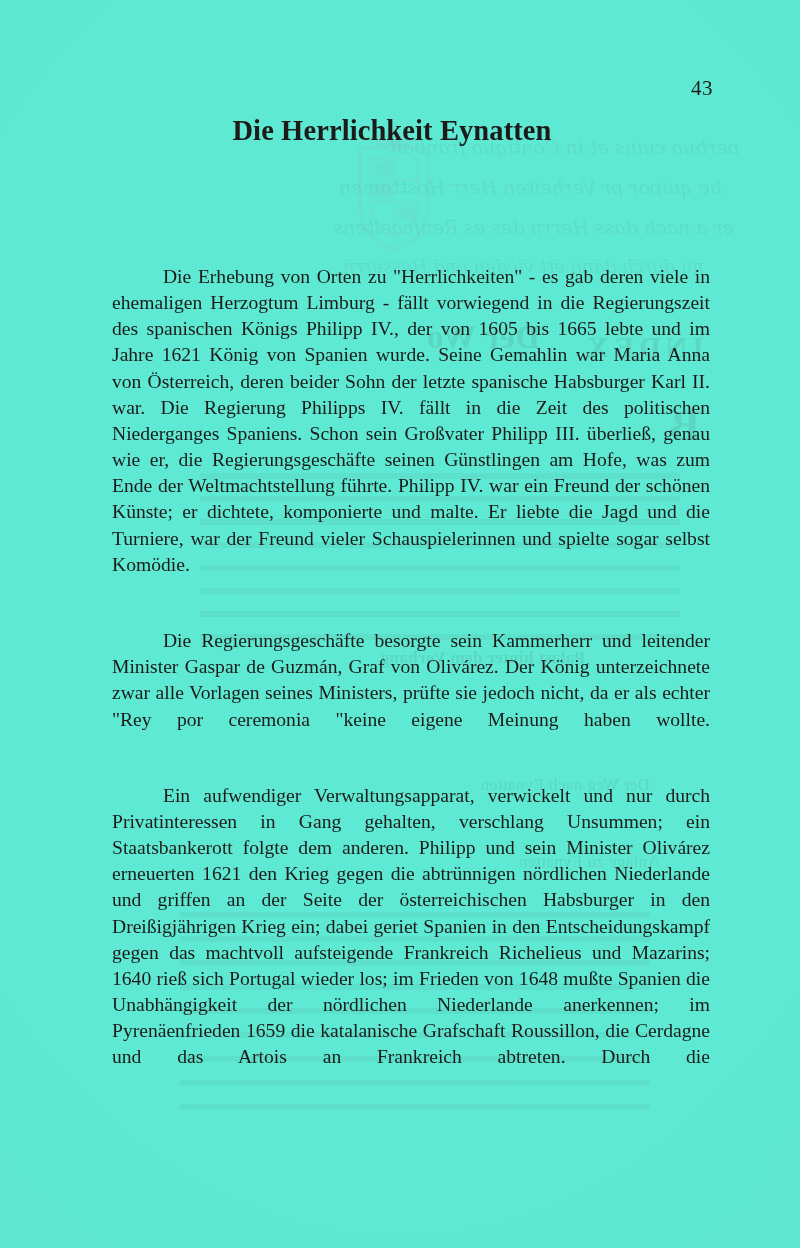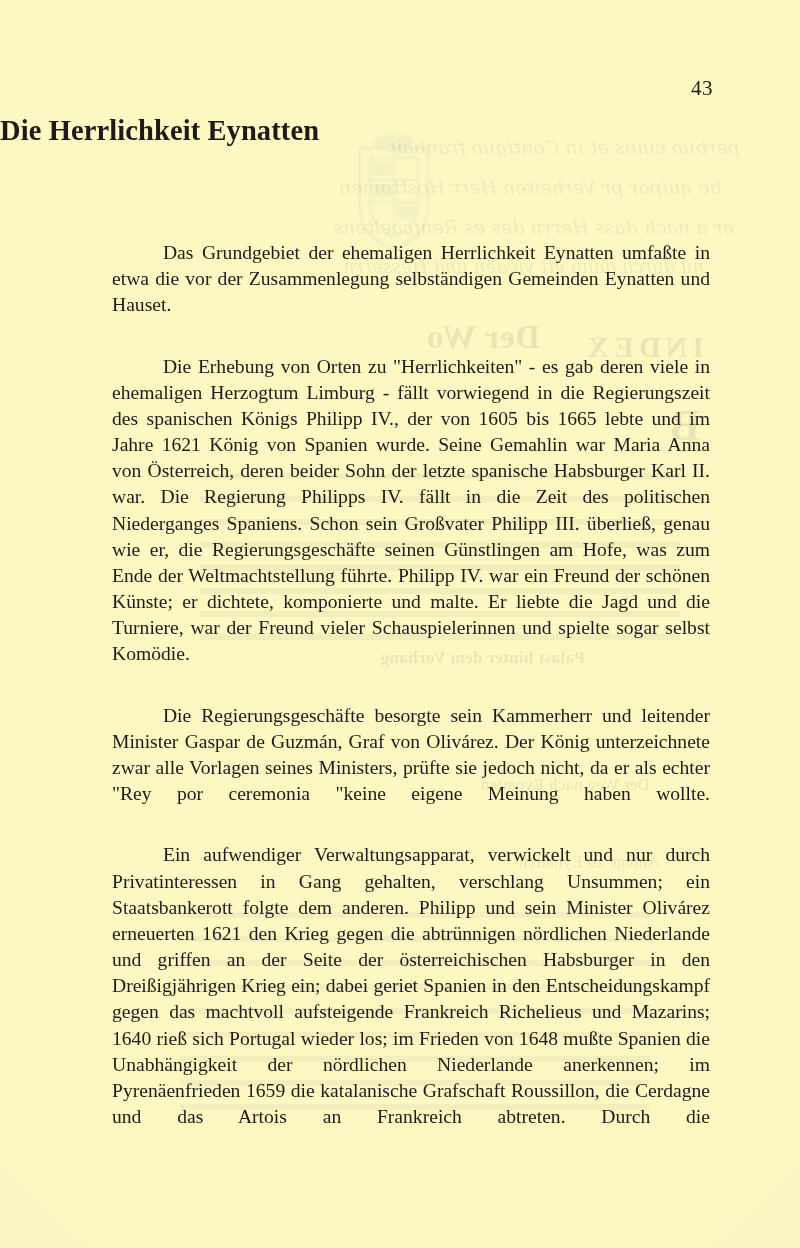--- a/index.html
+++ b/index.html
@@ -7,21 +7,21 @@
     padding: 0;
     background: #ffffff;
   }
 
   .page {
     position: relative;
     width: 800px;
     height: 1248px;
     margin: 0 auto;
     overflow: hidden;
-    background: #fef9c3;
+    background: #5eead4;
     font-family: "Liberation Serif", "DejaVu Serif", serif;
     color: #1d1b1a;
   }
 
   
   .paper-grain {
     position: absolute;
     inset: 0;
     pointer-events: none;
     background:
@@ -96,21 +96,21 @@
     font-size: 21px;
     letter-spacing: 0.5px;
     z-index: 5;
   }
 
   .headline {
     position: absolute;
     left: 0;
     right: 16px;
     top: 96px;
-    text-align: left;
+    text-align: center;
     font-size: 28.5px;
     font-weight: bold;
     letter-spacing: 0.1px;
     z-index: 5;
   }
 
   .byline {
     position: absolute;
     left: 112px;
     width: 598px;
@@ -133,21 +133,21 @@
     text-justify: inter-word;
     word-spacing: 0.2px;
   }
 
   .textblock p {
     margin: 0;
     text-indent: 2.6em;
   }
 
   .textblock p.gap-before {
-    margin-top: 9px;
+    margin-top: 24px;
   }
 
   
   .textblock p::after {
     content: "";
     display: inline-block;
     width: 100%;
   }
 </style>
 </head>
@@ -194,21 +194,20 @@
       <ellipse cx="64" cy="14" rx="20" ry="9"></ellipse>
     </g>
   </svg>
 
   <div class="folio">43</div>
 
   <h1 class="headline">Die Herrlichkeit Eynatten</h1>
 
 
   <div class="textblock">
-    <p>Das Grundgebiet der ehemaligen Herrlichkeit Eynatten umfaßte in etwa die vor der Zusammenlegung selbständigen Gemeinden Eynatten und Hauset.</p>
     <p class="gap-before">Die Erhebung von Orten zu "Herrlichkeiten" - es gab deren viele in ehemaligen Herzogtum Limburg - fällt vorwiegend in die Regierungszeit des spanischen Königs Philipp IV., der von 1605 bis 1665 lebte und im Jahre 1621 König von Spanien wurde. Seine Gemahlin war Maria Anna von Österreich, deren beider Sohn der letzte spanische Habsburger Karl II. war. Die Regierung Philipps IV. fällt in die Zeit des politischen Niederganges Spaniens. Schon sein Großvater Philipp III. überließ, genau wie er, die Regierungsgeschäfte seinen Günstlingen am Hofe, was zum Ende der Weltmachtstellung führte. Philipp IV. war ein Freund der schönen Künste; er dichtete, komponierte und malte. Er liebte die Jagd und die Turniere, war der Freund vieler Schauspielerinnen und spielte sogar selbst Komödie.</p>
     <p class="gap-before">Die Regierungsgeschäfte besorgte sein Kammerherr und leitender Minister Gaspar de Guzmán, Graf von Olivárez. Der König unterzeichnete zwar alle Vorlagen seines Ministers, prüfte sie jedoch nicht, da er als echter "Rey por ceremonia "keine eigene Meinung haben wollte.</p>
     <p class="gap-before">Ein aufwendiger Verwaltungsapparat, verwickelt und nur durch Privatinteressen in Gang gehalten, verschlang Unsummen; ein Staatsbankerott folgte dem anderen. Philipp und sein Minister Olivárez erneuerten 1621 den Krieg gegen die abtrünnigen nördlichen Niederlande und griffen an der Seite der österreichischen Habsburger in den Dreißigjährigen Krieg ein; dabei geriet Spanien in den Entscheidungskampf gegen das machtvoll aufsteigende Frankreich Richelieus und Mazarins; 1640 rieß sich Portugal wieder los; im Frieden von 1648 mußte Spanien die Unabhängigkeit der nördlichen Niederlande anerkennen; im Pyrenäenfrieden 1659 die katalanische Grafschaft Roussillon, die Cerdagne und das Artois an Frankreich abtreten. Durch die</p>
   </div>
 
   <div class="paper-grain"></div>
   <div class="paper-vignette"></div>
 
 </div>
 

